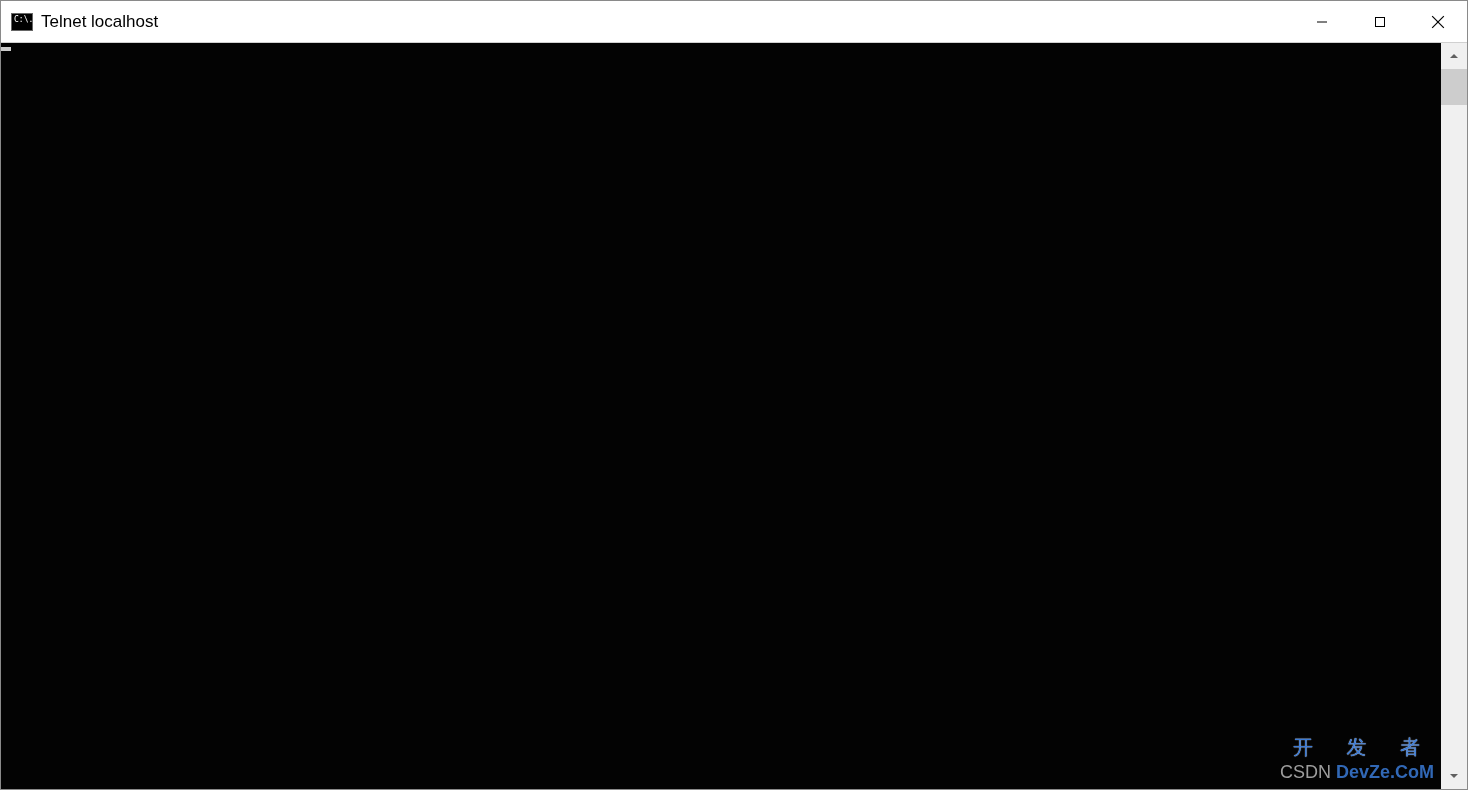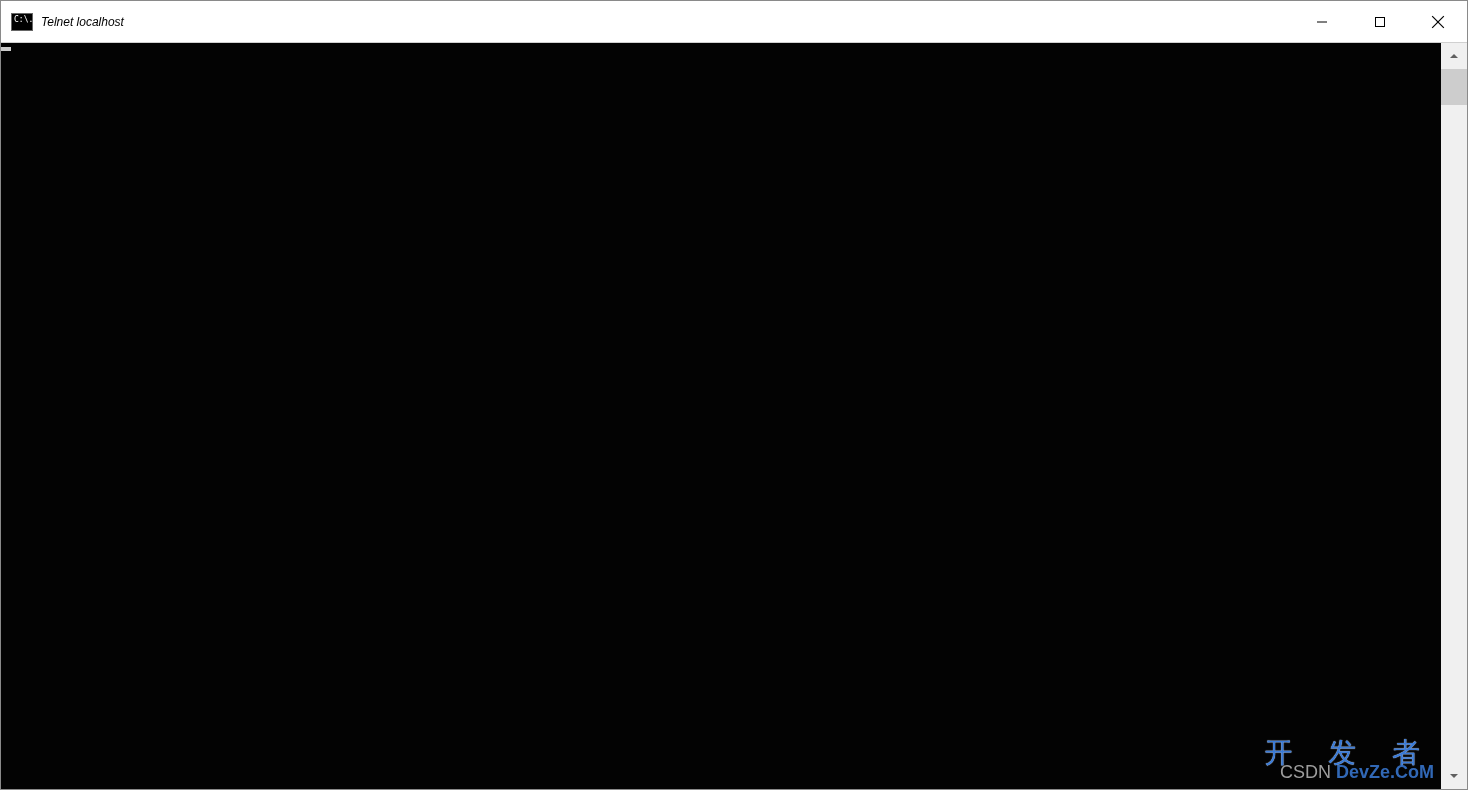--- a/index.html
+++ b/index.html
@@ -46,24 +46,23 @@
     .app-icon-inner {
       color: #ffffff;
       font-size: 8px;
       font-family: Consolas, monospace;
       line-height: 1;
       position: absolute;
       top: 2px;
       left: 2px;
     }
     .title-text {
-      font-size: 12px;
+      font-size: 17px;
       color: #000000;
       flex: 0 0 auto;
-      font-style: italic;
     }
     .title-spacer {
       flex: 1 1 auto;
     }
     .window-controls {
       display: flex;
       height: 100%;
     }
     .win-btn {
       width: 58px;
@@ -138,21 +137,21 @@
       top: 0;
       left: 0;
       right: 0;
       height: 36px;
       background: #cdcdcd;
     }
     .watermark-cn {
       position: absolute;
       right: 34px;
       top: 734px;
-      font-size: 28px;
+      font-size: 20px;
       letter-spacing: 14px;
       color: #3a7ad6;
       font-family: "SimSun", "Microsoft YaHei", sans-serif;
       pointer-events: none;
       text-shadow: 0 0 1px #ffffff;
     }
     .watermark-en {
       position: absolute;
       right: 34px;
       top: 762px;

